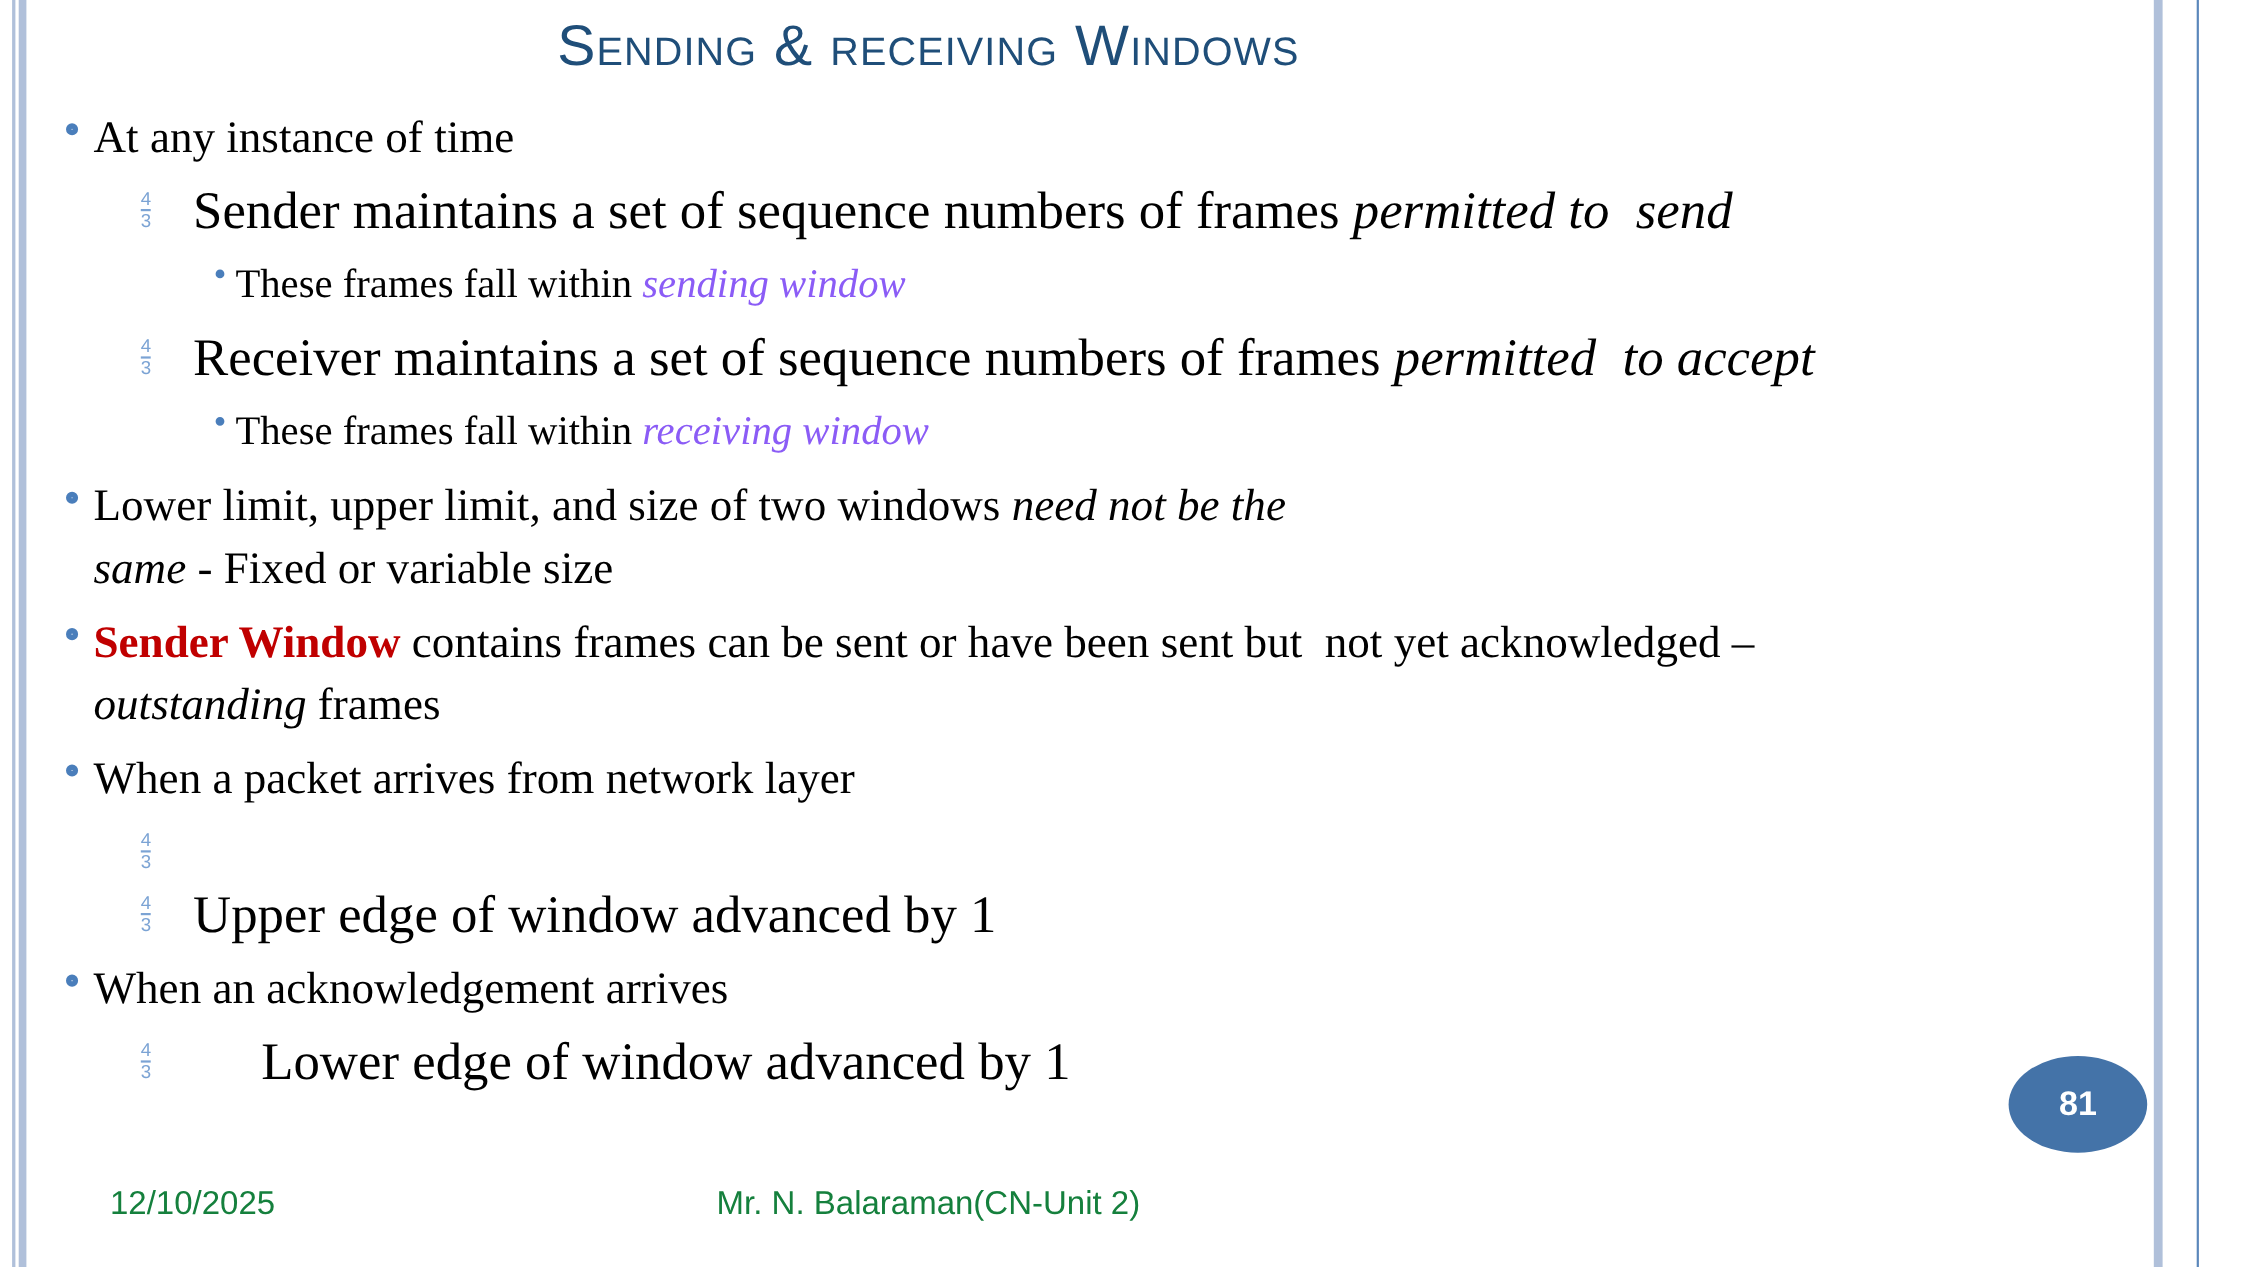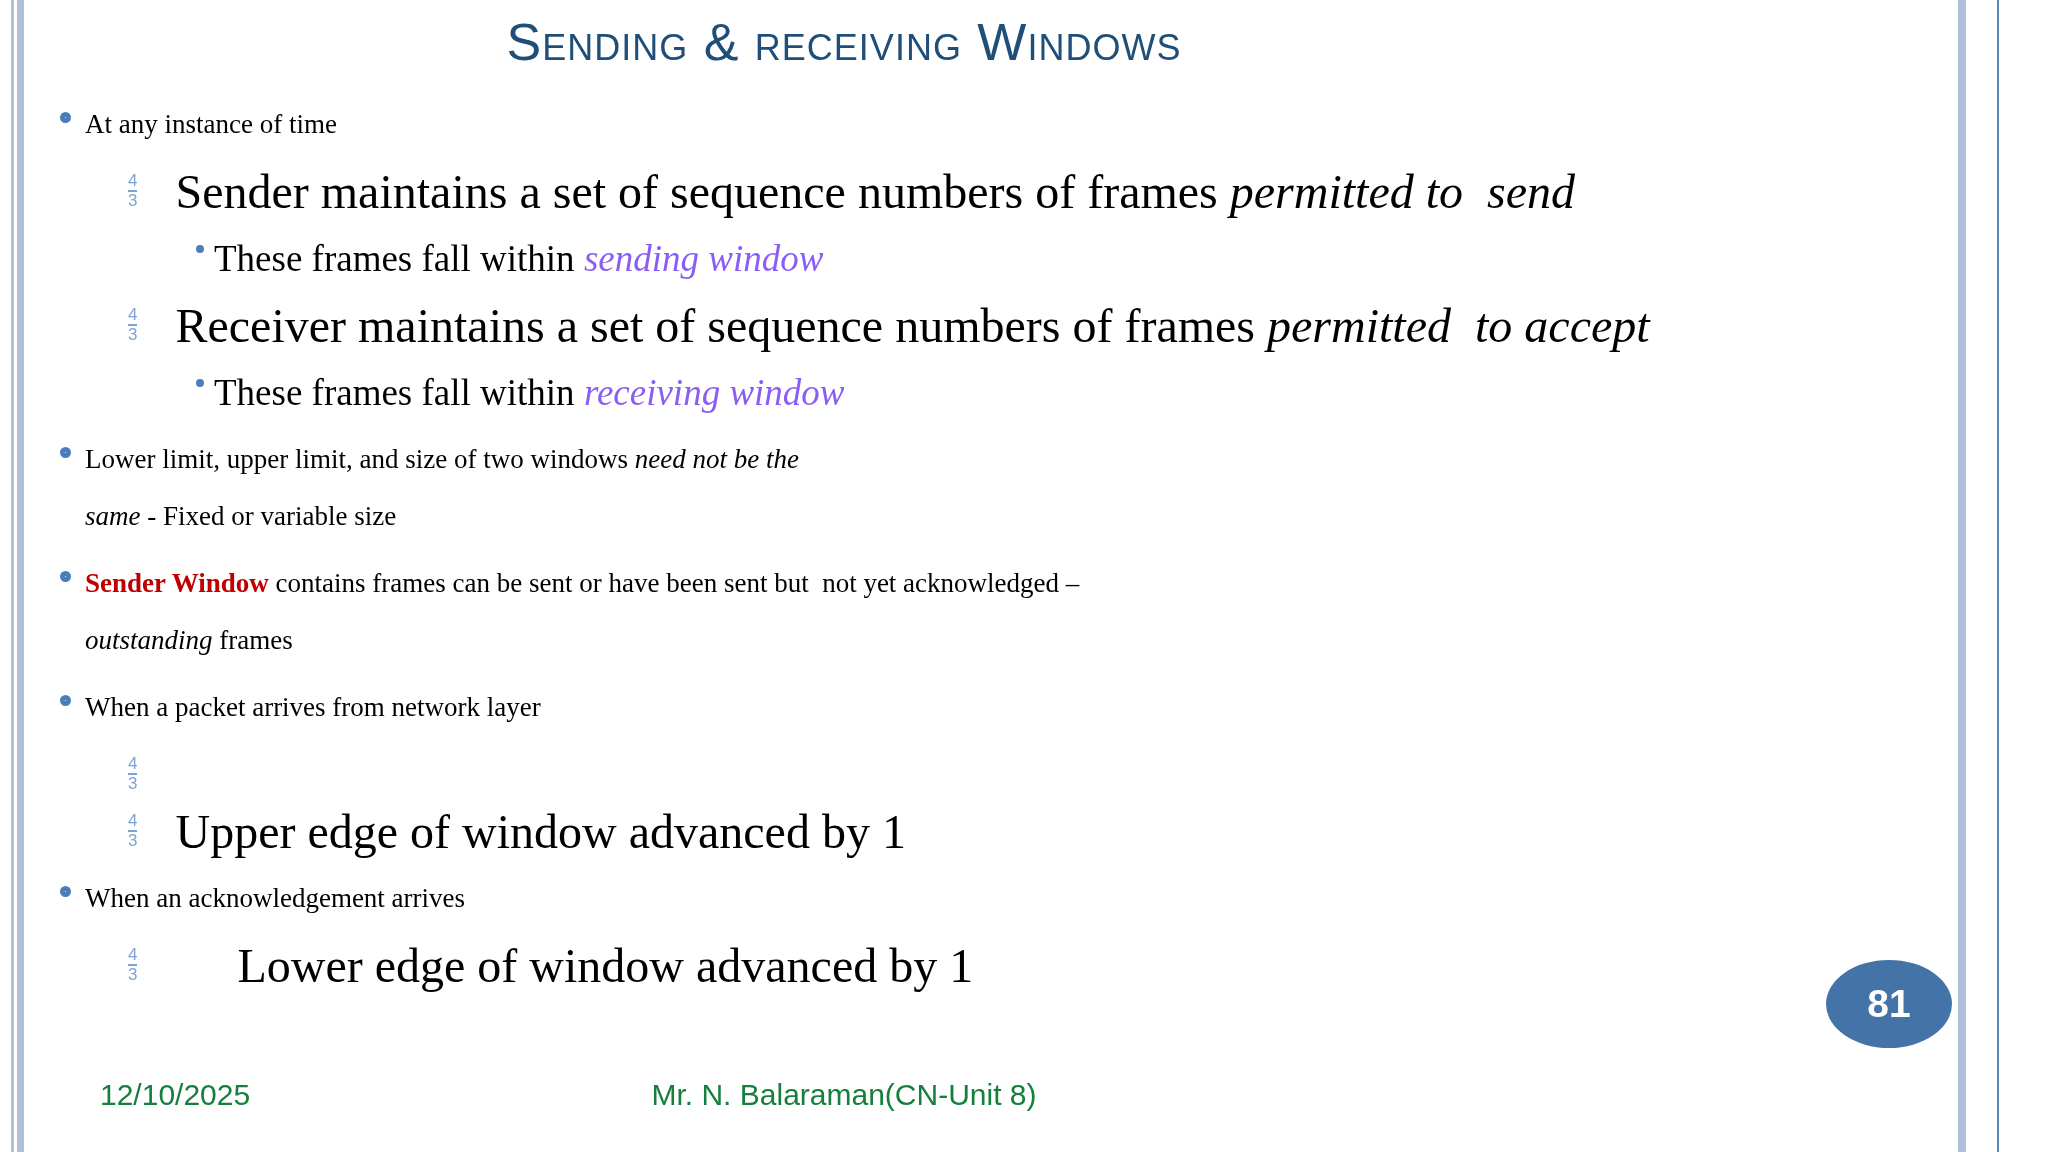--- a/index.html
+++ b/index.html
@@ -17,21 +17,21 @@
 
   
   .title { position:absolute; top:12px; left:0; right:88px; text-align:center;
            font-family:"Liberation Sans", sans-serif; font-variant:small-caps;
            font-size:52px; letter-spacing:1px; color:#1f4e79; font-weight:500; }
 
   
   .content { position:absolute; top:96px; left:0; right:90px; }
   .row { display:flex; align-items:flex-start; margin-bottom:10px; }
   .row p { line-height:57px; }
-  .l1 p { font-size:27px; }
+  .l1 p { font-size:41px; }
   .l2 p { font-size:48px; }
   .l3 p { font-size:37px; }
 
   .ring { flex:0 0 auto; width:11px; height:11px; border:5px solid #4a7ebb;
           border-radius:50%; margin:16px 14px 0 60px; }
   .ring-sm { flex:0 0 auto; width:8px; height:8px; border:4px solid #4a7ebb;
              border-radius:50%; margin:15px 10px 0 196px; }
   .frac { flex:0 0 auto; display:inline-flex; flex-direction:column; align-items:center;
           font-family:"Liberation Sans", sans-serif; font-size:17px; line-height:1.05;
           color:#7ba3d4; margin:9px 38px 0 128px; }
@@ -44,21 +44,21 @@
 
   
   .footer-date, .footer-credit { position:absolute; font-family:"Liberation Sans", sans-serif;
            font-size:30px; color:#15803d; top:1078px; }
   .footer-date { left:100px; }
   .footer-credit { left:0; right:88px; text-align:center; }
 
   .badge { position:absolute; left:1826px; top:960px; width:126px; height:88px;
            background:#4473a8; border-radius:50%; display:flex; align-items:center;
            justify-content:center; font-family:"Liberation Sans", sans-serif;
-           font-size:39px; font-weight:bold; color:#ffffff; }
+           font-size:31px; font-weight:bold; color:#ffffff; }
 </style>
 </head>
 <body>
 
 <div class="slide">
 
   <div class="stripe stripe-l1"></div>
   <div class="stripe stripe-l2"></div>
   <div class="stripe stripe-r1"></div>
   <div class="stripe band-r"></div>
@@ -138,18 +138,18 @@
       <span class="frac">
           <span class="num">4</span>
           <span class="den">3</span>
         </span>
       <p class="indent2"><span>Lower edge of window advanced by 1</span></p>
     </div>
 
   </div>
 
   <div class="footer-date">12/10/2025</div>
-  <div class="footer-credit">Mr. N. Balaraman(CN-Unit 8)</div>
+  <div class="footer-credit">Mr. N. Balaraman(CN-Unit 2)</div>
   <div class="badge">
     <span>81</span>
   </div>
 
 </div>
 
 </body></html>

